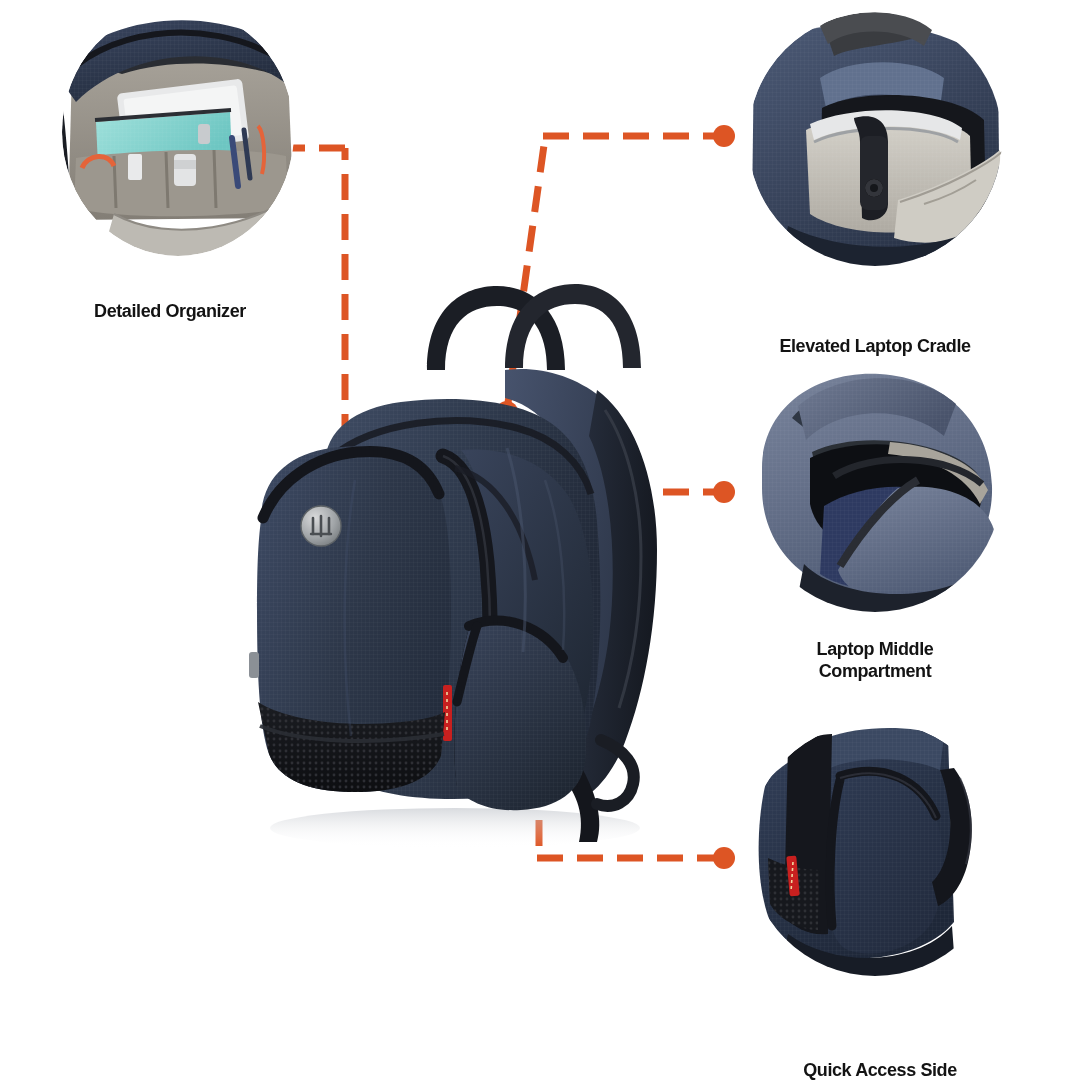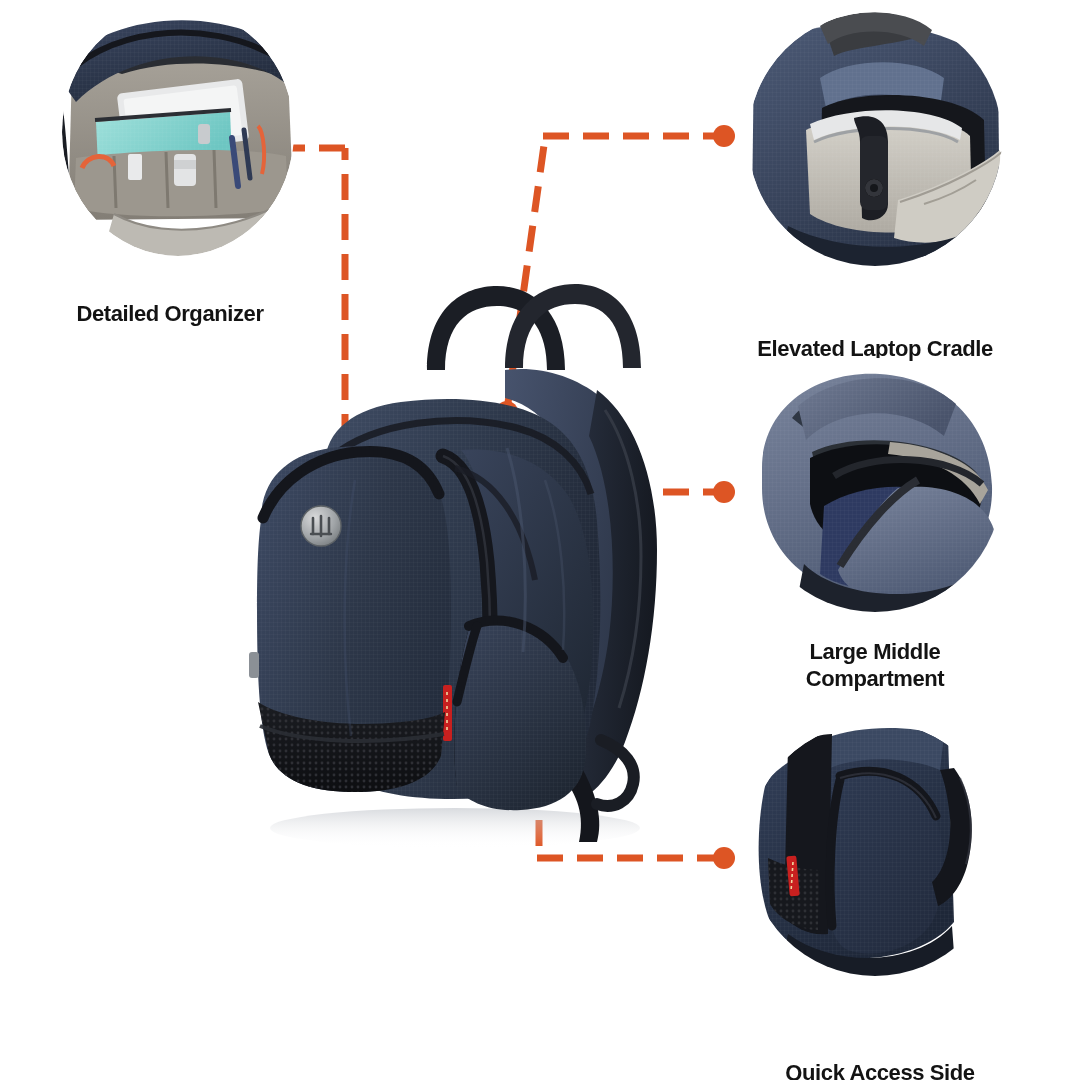--- a/index.html
+++ b/index.html
@@ -11,21 +11,21 @@
   }
   #stage { position: relative; width: 1080px; height: 1080px; background: #fff; }
 
   .callout-label {
     position: absolute;
     font-weight: 700;
     color: #131313;
     letter-spacing: -0.4px;
     text-align: center;
     line-height: 1.24;
-    font-size: 22px;
+    font-size: 18px;
     white-space: pre-line;
   }
 
   .photo-circle {
     position: absolute;
     border-radius: 50%;
     overflow: hidden;
     background: #ffffff;
   }
   .photo-inner { position: absolute; inset: 0; }
@@ -381,21 +381,21 @@
                  C120,244 96,232 90,212 C112,176 130,146 150,130 Z" fill="url(#weave)"></path>
 
         <path d="M86,118 C124,94 200,96 234,126" stroke="#23262C" stroke-width="7" fill="none"></path>
         <path d="M92,208 C118,166 146,136 170,122" stroke="#2A2D34" stroke-width="8" fill="none"></path>
         <path d="M62,138 C66,180 96,206 146,210" stroke="#4C5straight" stroke-width="0" fill="none"></path>
 
         <path d="M56,206 C94,244 190,246 232,212 L236,258 L46,258 Z" fill="#1D222C"></path>
       </g>
     </svg>
   </div>
-  <div class="callout-label" style="left:745px; top:638px; width:260px;">Large Middle
+  <div class="callout-label" style="left:745px; top:638px; width:260px;">Laptop Middle
 Compartment</div>
 
   <div class="photo-circle" style="left:748px; top:722px; width:255px; height:255px;">
     <svg class="photo-inner" viewBox="0 0 255 255" preserveAspectRatio="xMidYMid slice">
       <defs>
         <clipPath id="clip4">
             <circle cx="127" cy="127" r="127"></circle>
           </clipPath>
         <linearGradient id="p4shell" x1="0" y1="0" x2="0.6" y2="1">
           <stop offset="0" stop-color="#33405A"></stop>

